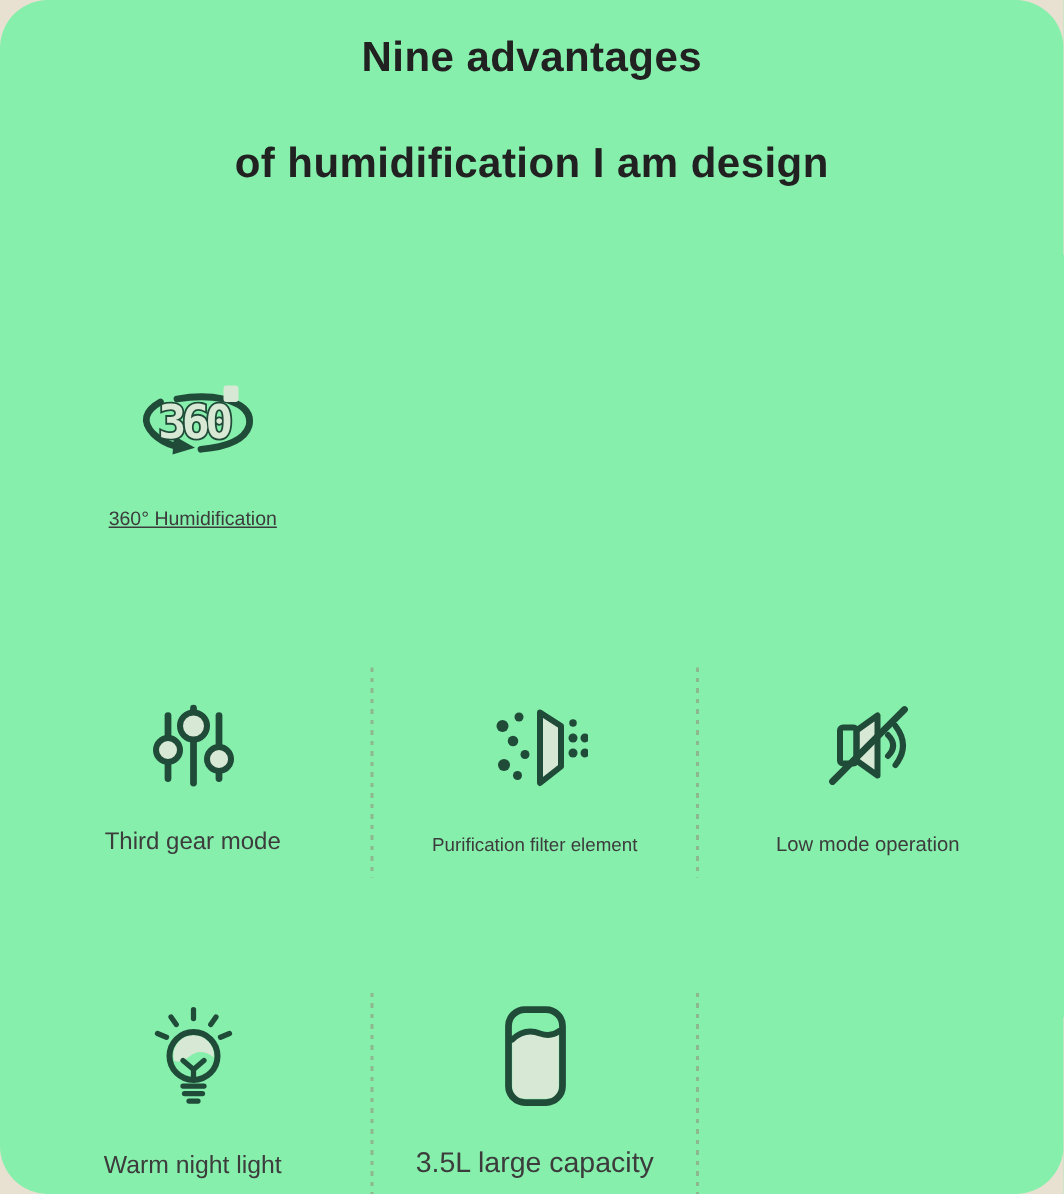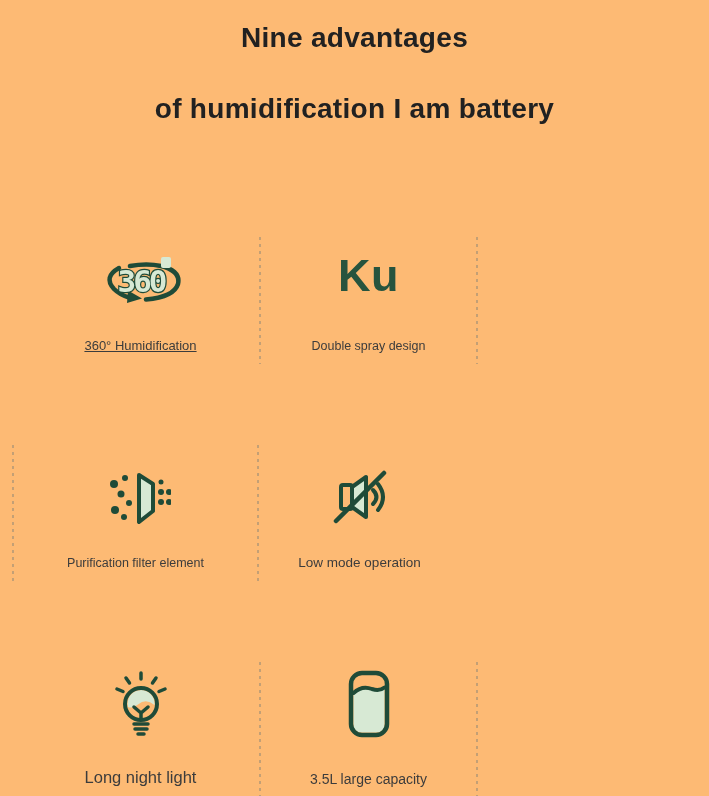--- a/index.html
+++ b/index.html
@@ -1,34 +1,35 @@
 <!DOCTYPE html>
 <html><head>
 <meta charset="utf-8">
 <style>
   html,body{margin:0;padding:0;background:#e8e0d0;}
   .canvas{
     position:relative;
     width:709px;height:796px;
     margin:0 auto;
-    background:#fdba74;
+    background:#86efac;
     font-family:"Liberation Sans", sans-serif;
     overflow:hidden;
+    border-radius:32px;
   }
   .page-title{
     position:absolute;left:0;width:709px;
     text-align:center;
     font-size:28px;font-weight:600;color:#212121;
     letter-spacing:.3px;
   }
   .title-line1{top:22px;}
   .title-line2{top:93px;}
 
   .feature-row{
-    position:absolute;left:12px;width:643px;
+    position:absolute;left:0;width:643px;
     display:grid;
     grid-template-columns:247px 219px 243px;
   }
   .row-1{top:237px;height:127px;}
   .row-2{top:445px;height:140px;}
   .row-3{top:662px;height:134px;}
 
   .cell{
     position:relative;
     display:flex;flex-direction:column;
@@ -54,69 +55,76 @@
   .feature-label{
     color:#3c3c3c;white-space:nowrap;line-height:1.2;
   }
   .fs-a{font-size:13px;text-decoration:underline;}   
   .fs-b{font-size:12.5px;} 
   .fs-c{font-size:14.5px;} 
   .fs-d{font-size:16px;}   
   .fs-e{font-size:12.5px;} 
   .fs-f{font-size:13.5px;} 
   .fs-g{font-size:16.5px;} 
-  .fs-h{font-size:14px;}   
+  .fs-h{font-size:19px;}   
   .fs-i{font-size:12px;}   
 
   .ku-logo{
     font-size:45px;font-weight:600;color:#27543e;letter-spacing:.5px;
     line-height:1;padding-top:8px;
   }
   svg .stroke{stroke:#1f4b38;fill:none;stroke-linecap:round;stroke-linejoin:round;}
   svg .fill-dark{fill:#1f4b38;stroke:none;}
   svg .fill-mint{fill:#d7e9d4;stroke:none;}
   svg text.seg{
     font-family:"DejaVu Sans Mono", monospace;font-weight:bold;
     fill:#d7e9d4;stroke:#1f4b38;paint-order:stroke;
   }
 </style>
 </head>
 <body>
 
 <div class="canvas">
 
   <div class="page-title title-line1">Nine advantages</div>
-  <div class="page-title title-line2">of humidification I am battery</div>
+  <div class="page-title title-line2">of humidification I am design</div>
 
   <div class="feature-row row-1">
 
     <div class="cell col-1">
       <div class="icon-box">
         <svg width="82" height="64" viewBox="0 0 82 64">
           <path class="stroke" stroke-width="4.5" d="M 19 23 Q 3 32 14 44 Q 20 50 29 52.5"></path>
           <path class="fill-dark" d="M 28 45.5 L 42 53.5 L 27 58 Z"></path>
           <path class="stroke" stroke-width="4.5" d="M 46 54.5 Q 74 52 78 39 Q 81 26 61 21 Q 47 18 30 21"></path>
           <rect class="fill-mint" x="61" y="12" width="10" height="11" rx="2" stroke="#1f4b38" stroke-width="3"></rect>
           <text class="seg" x="41" y="47" text-anchor="middle" font-size="31" letter-spacing="-3" stroke-width="2.4">360</text>
         </svg>
       </div>
       <div class="feature-label fs-a">360° Humidification</div>
     </div>
 
-    <div class="cell cell-mid">
-      <div class="icon-box">
-        <div class="ku-logo">Ku</div>
-      </div>
-      <div class="feature-label fs-b">Double spray design</div>
-    </div>
 
   </div>
 
   <div class="feature-row row-2">
 
+    <div class="cell col-1">
+      <div class="icon-box">
+        <svg width="70" height="62" viewBox="0 0 70 62">
+          <path class="stroke" stroke-width="4.5" d="M 18 12 V 54"></path>
+          <path class="stroke" stroke-width="4.5" d="M 35 7 V 57"></path>
+          <path class="stroke" stroke-width="4.5" d="M 52 12 V 54"></path>
+          <circle cx="18" cy="35" r="8" fill="#d7e9d4" stroke="#1f4b38" stroke-width="4"></circle>
+          <circle cx="35" cy="19" r="9" fill="#d7e9d4" stroke="#1f4b38" stroke-width="4"></circle>
+          <circle cx="52" cy="41" r="8" fill="#d7e9d4" stroke="#1f4b38" stroke-width="4"></circle>
+        </svg>
+      </div>
+      <div class="feature-label fs-d">Third gear mode</div>
+    </div>
 
     <div class="cell cell-mid">
       <div class="icon-box">
         <svg width="70" height="62" viewBox="0 0 70 62">
           <path d="M 38 10 L 52 19 L 52 46 L 38 57 Z" fill="#d7e9d4" stroke="#1f4b38" stroke-width="4" stroke-linejoin="round"></path>
           <circle class="fill-dark" cx="13" cy="19" r="4"></circle>
           <circle class="fill-dark" cx="24" cy="13" r="3"></circle>
           <circle class="fill-dark" cx="20" cy="29" r="3.5"></circle>
           <circle class="fill-dark" cx="28" cy="38" r="3"></circle>
           <circle class="fill-dark" cx="14" cy="45" r="4"></circle>
@@ -156,21 +164,21 @@
           <path class="stroke" stroke-width="3.5" d="M 11 21 L 17 23.5"></path>
           <path class="stroke" stroke-width="3.5" d="M 59 21 L 53 23.5"></path>
           <path class="fill-mint" d="M 22 39 A 13.5 13.5 0 1 1 48.5 37 Q 40 30 32 36.5 Q 26 41 22 39 Z"></path>
           <circle class="stroke" cx="35" cy="36" r="16" stroke-width="4"></circle>
           <path class="stroke" stroke-width="3.5" d="M 28 39 L 35 45 L 42 39 M 35 45 V 51"></path>
           <path class="stroke" stroke-width="3.5" d="M 28 56 H 42"></path>
           <path class="stroke" stroke-width="3.5" d="M 29 61 H 41"></path>
           <path class="stroke" stroke-width="3.5" d="M 32 66 H 38"></path>
         </svg>
       </div>
-      <div class="feature-label fs-g">Long night light</div>
+      <div class="feature-label fs-g">Warm night light</div>
     </div>
 
     <div class="cell cell-mid">
       <div class="icon-box">
         <svg width="66" height="76" viewBox="0 0 66 76">
           <path class="fill-mint" d="M 17.5 25 Q 26 17 36 21 Q 43.5 23.5 48.5 19.5 L 48.5 56 Q 48.5 64.5 40 64.5 L 26 64.5 Q 17.5 64.5 17.5 56 Z"></path>
           <rect class="stroke" x="15" y="5" width="36" height="62" rx="11" stroke-width="4.5"></rect>
           <path class="stroke" stroke-width="4" d="M 17.5 25 Q 26 17 36 21 Q 43.5 23.5 48.5 19.5"></path>
         </svg>
       </div>

